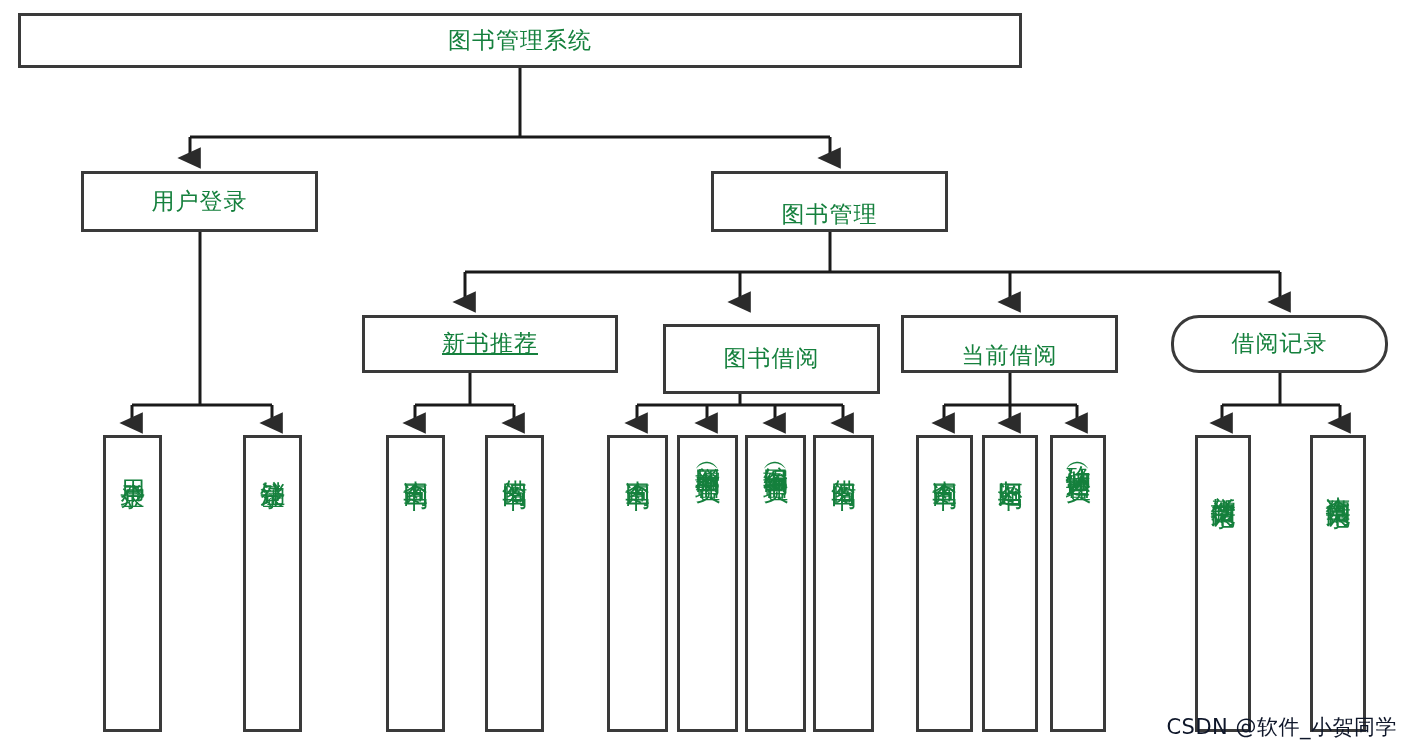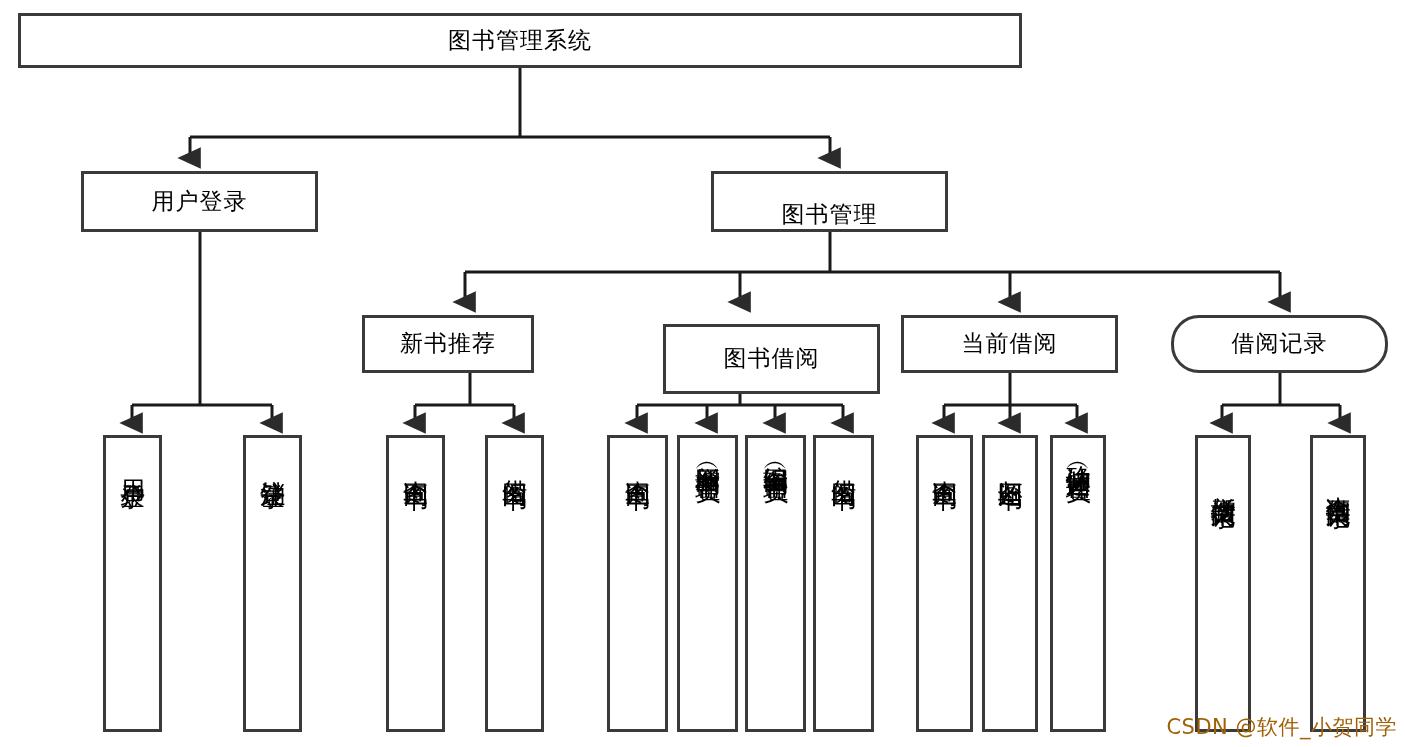--- a/index.html
+++ b/index.html
@@ -12,21 +12,21 @@
   }
   #diagram{position:absolute;left:0;top:0;width:1405px;height:747px;}
   .node{
     position:absolute;
     box-sizing:border-box;
     background:#ffffff;
     border:3px solid #3a3a3a;
     display:flex;
     align-items:center;
     justify-content:center;
-    color:#000000;
+    color:#15803d;
     z-index:2;
   }
   .node.h-label{
     font-size:23px;
     letter-spacing:1px;
     line-height:1.2;
   }
   .node.v-label{
     align-items:flex-start;
     padding-top:22px;
@@ -37,21 +37,21 @@
     font-size:25px;
     line-height:1.18;
     letter-spacing:2px;
     white-space:pre;
     text-align:left;
   }
   .watermark{
     position:absolute;
     right:8px;bottom:6px;
     font-size:21px;
-    color:#a16207;
+    color:#0f172a;
     letter-spacing:0.5px;
     z-index:5;
     pointer-events:none;
     white-space:nowrap;
   }
   svg.connectors{
     position:absolute;left:0;top:0;width:1405px;height:747px;z-index:1;
   }
 </style>
 </head>
@@ -114,27 +114,27 @@
     <span>图书管理系统</span>
   </div>
 
   <div class="node h-label" style="left:81px;top:171px;width:237px;height:61px;">
     <span>用户登录</span>
   </div>
   <div class="node h-label" style="left:711px;top:171px;width:237px;height:61px;align-items:flex-end;">
     <span>图书管理</span>
   </div>
 
-  <div class="node h-label" style="left:362px;top:315px;width:172px;height:58px;">
+  <div class="node h-label" style="left:362px;top:315px;width:256px;height:58px;text-decoration:underline;">
     <span>新书推荐</span>
   </div>
   <div class="node h-label" style="left:631px;top:324px;width:217px;height:70px;margin-left:32px;">
     <span>图书借阅</span>
   </div>
-  <div class="node h-label" style="left:901px;top:315px;width:217px;height:58px;">
+  <div class="node h-label" style="left:901px;top:315px;width:217px;height:58px;align-items:flex-end;">
     <span>当前借阅</span>
   </div>
   <div class="node h-label" style="left:1171px;top:315px;width:217px;height:58px;border-radius:28px;">
     <span>借阅记录</span>
   </div>
 
   <div class="node v-label" style="left:103px;top:435px;width:59px;height:297px;">
     <span class="vtext">用户登录</span>
   </div>
   <div class="node v-label" style="left:243px;top:435px;width:59px;height:297px;">

